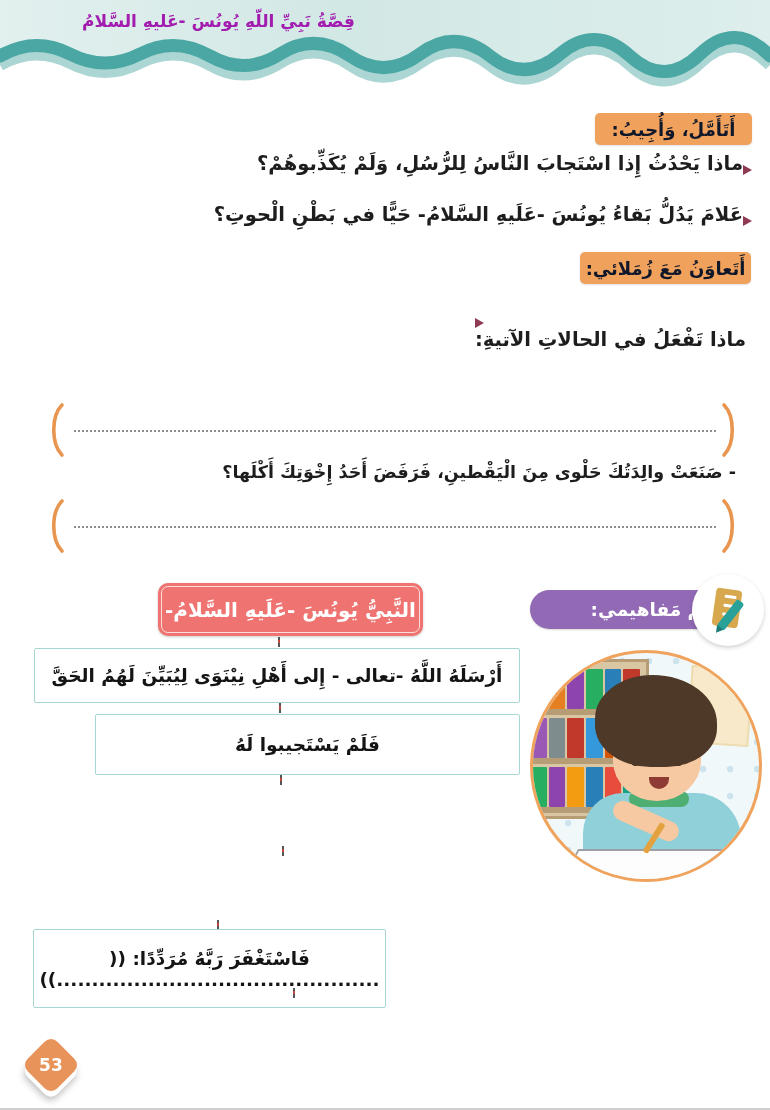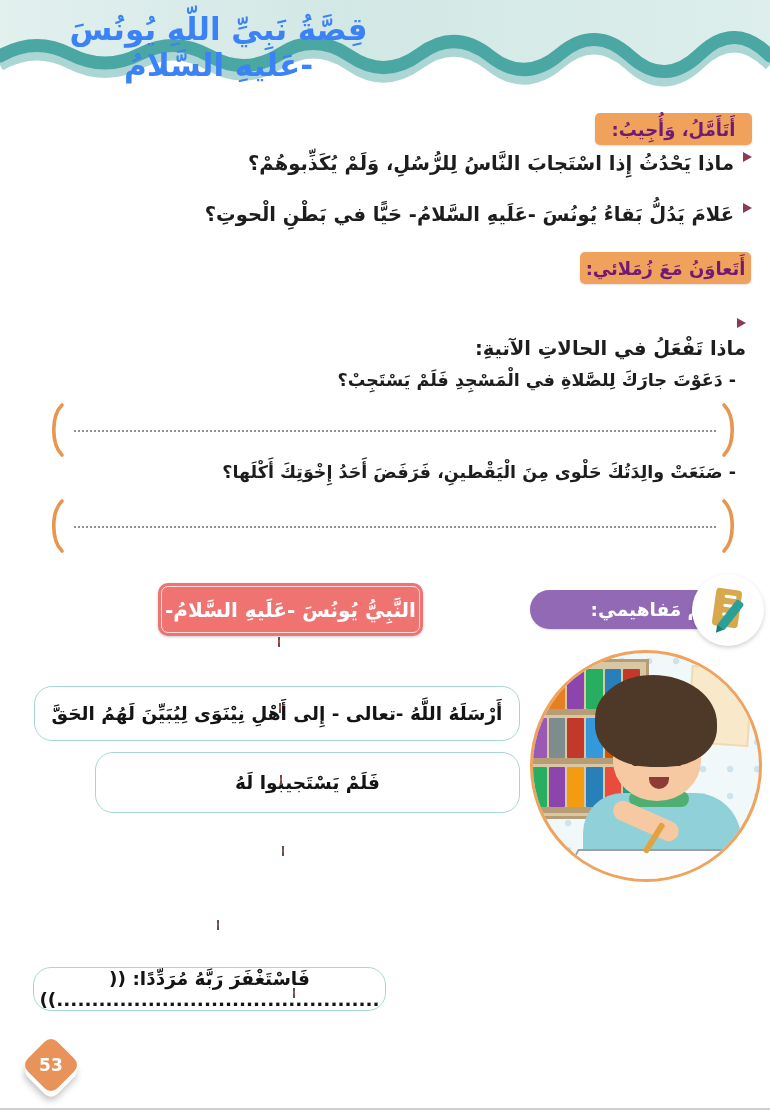--- a/index.html
+++ b/index.html
@@ -8,34 +8,34 @@
     background:#ffffff;overflow:hidden;
     font-family:"DejaVu Sans",sans-serif;
     border-bottom:2px solid #cfcfcf;
     box-sizing:border-box;
   }
   
   .hdr-svg{position:absolute;top:0;left:0;}
   .page-title{
     position:absolute;top:11px;left:46px;width:345px;
     text-align:center;direction:rtl;
-    font-size:31px;font-weight:bold;color:#3b82f6;
+    font-size:17px;font-weight:bold;color:#a21caf;
   }
   
   .badge-orange{
-    position:absolute;background:#f0a15c;color:#701a75;
+    position:absolute;background:#f0a15c;color:#0f172a;
     font-weight:bold;font-size:18px;direction:rtl;
     display:flex;align-items:center;justify-content:center;
     border-radius:5px;box-shadow:0 1px 2px rgba(0,0,0,.12);
   }
   
   .question{
     position:absolute;right:18px;direction:rtl;text-align:right;
     color:#1d1d1d;font-size:19.5px;font-weight:bold;
-    display:flex;align-items:flex-start;gap:9px;white-space:nowrap;
+    display:flex;align-items:flex-end;white-space:nowrap;
   }
   .q-bullet{
     width:0;height:0;flex:0 0 auto;
     border-top:5px solid transparent;border-bottom:5px solid transparent;
     border-right:9px solid #8e3b52;
     transform:scaleX(-1);
   }
   .sub-case{
     position:absolute;right:34px;direction:rtl;text-align:right;
     color:#1d1d1d;font-size:17.5px;font-weight:bold;white-space:nowrap;
@@ -80,24 +80,24 @@
     display:flex;align-items:center;justify-content:center;
     box-shadow:0 1px 3px rgba(0,0,0,.2);
   }
   .chart-title:after{
     content:"";position:absolute;inset:3px;border:1.5px solid rgba(255,255,255,.75);
     border-radius:7px;pointer-events:none;
   }
   
   .flow-box{
     position:absolute;background:#ffffff;border:1.6px solid #a7d7d2;
-    border-radius:18px;direction:rtl;
+    border-radius:2px;direction:rtl;
     display:flex;align-items:center;justify-content:center;
     font-size:18.5px;font-weight:bold;color:#141414;
-    text-align:center;padding:8px 14px;box-sizing:border-box;margin-top:38px;
+    text-align:center;padding:8px 14px;box-sizing:border-box;
   }
   .connector{
     position:absolute;width:2px;height:10px;
     background:linear-gradient(#555 0 32%,#c2473c 32% 62%,#555 62% 100%);
   }
   
   .illus{
     position:absolute;left:530px;top:650px;width:232px;height:232px;
     border-radius:50%;border:3px solid #f0a35c;box-sizing:border-box;
     overflow:hidden;
@@ -196,21 +196,20 @@
     <span>عَلامَ يَدُلُّ بَقاءُ يُونُسَ -عَلَيهِ السَّلامُ-  حَيًّا في بَطْنِ الْحوتِ؟</span>
   </div>
 
   <div class="badge-orange" style="left:580px;top:252px;width:171px;height:32px;">أَتَعاوَنُ مَعَ زُمَلائي:</div>
 
   <div class="question" style="top:318px;right:24px;flex-direction:column;">
     <span class="q-bullet"></span>
     <span>ماذا تَفْعَلُ في الحالاتِ الآتيةِ:</span>
   </div>
 
-  <div class="sub-case" style="top:370px;">- دَعَوْتَ جارَكَ لِلصَّلاةِ في الْمَسْجِدِ فَلَمْ يَسْتَجِبْ؟</div>
 
   <svg class="bracket" style="left:48px;top:402px;" viewBox="0 0 18 56">
     <path d="M14,3 C3,14 3,42 14,53" fill="none" stroke="#e8954f" stroke-width="3.6" stroke-linecap="round"></path>
   </svg>
   <svg class="bracket" style="left:720px;top:402px;" viewBox="0 0 18 56">
     <path d="M4,3 C15,14 15,42 4,53" fill="none" stroke="#e8954f" stroke-width="3.6" stroke-linecap="round"></path>
   </svg>
   <div class="answer-line" style="left:74px;top:430px;width:642px;"></div>
 
   <div class="sub-case" style="top:462px;">- صَنَعَتْ والِدَتُكَ حَلْوى مِنَ الْيَقْطينِ، فَرَفَضَ أَحَدُ إِخْوَتِكَ أَكْلَها؟</div>
@@ -284,21 +283,21 @@
   <div class="flow-box" style="left:34px;top:648px;width:486px;height:55px;">أَرْسَلَهُ اللَّهُ -تعالى - إِلى أَهْلِ نِيْنَوَى لِيُبَيِّنَ لَهُمُ الحَقَّ</div>
 
   <div class="connector" style="left:279px;top:703px;"></div>
   <div class="flow-box" style="left:95px;top:714px;width:425px;height:61px;">فَلَمْ يَسْتَجيبوا لَهُ</div>
 
   <div class="connector" style="left:280px;top:775px;"></div>
 
   <div class="connector" style="left:282px;top:846px;"></div>
 
   <div class="connector" style="left:217px;top:920px;"></div>
-  <div class="flow-box" style="left:33px;top:929px;width:353px;height:44px;">فَاسْتَغْفَرَ رَبَّهُ مُرَدِّدًا: (( ..............................................))</div>
+  <div class="flow-box" style="left:33px;top:929px;width:353px;height:79px;">فَاسْتَغْفَرَ رَبَّهُ مُرَدِّدًا: (( ..............................................))</div>
 
   <div class="connector" style="left:293px;top:988px;"></div>
 
   <div class="page-num">
     <span>53</span>
   </div>
 
 </div>
 
 </body></html>

